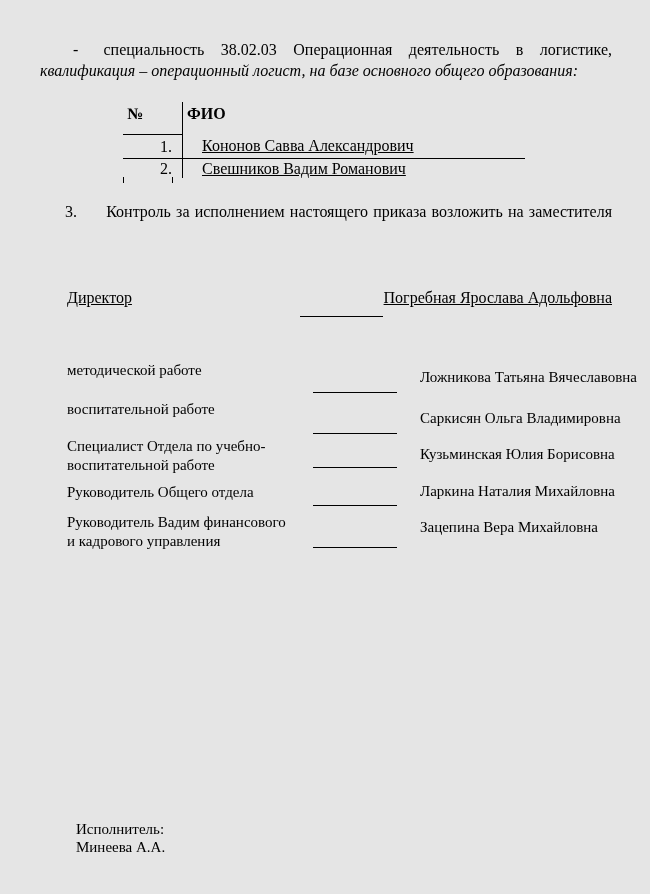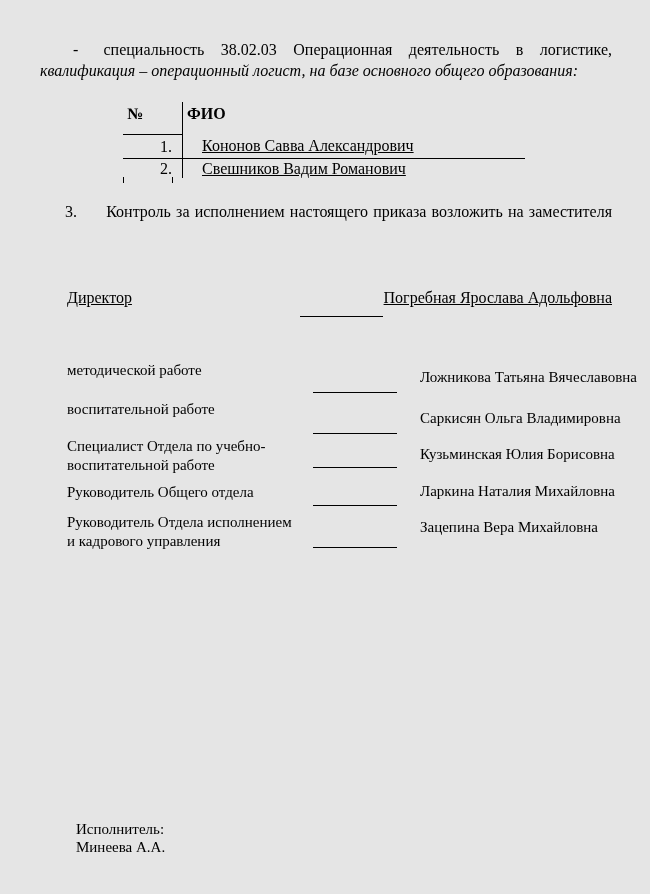--- a/index.html
+++ b/index.html
@@ -120,21 +120,21 @@
   <div class="sig-row sig-row-4">
     <div class="sig-title">
       <div>Руководитель Общего отдела</div>
     </div>
     <div class="sig-name">Ларкина Наталия Михайловна</div>
     <div class="sig-line"></div>
   </div>
 
   <div class="sig-row sig-row-5">
     <div class="sig-title">
-      <div>Руководитель Отдела исполнением</div>
+      <div>Руководитель Вадим финансового</div>
       <div>и кадрового управления</div>
     </div>
     <div class="sig-name">Зацепина Вера Михайловна</div>
     <div class="sig-line"></div>
   </div>
 
   <div class="executor">
     <div>Исполнитель:</div>
     <div>Минеева А.А.</div>
   </div>

